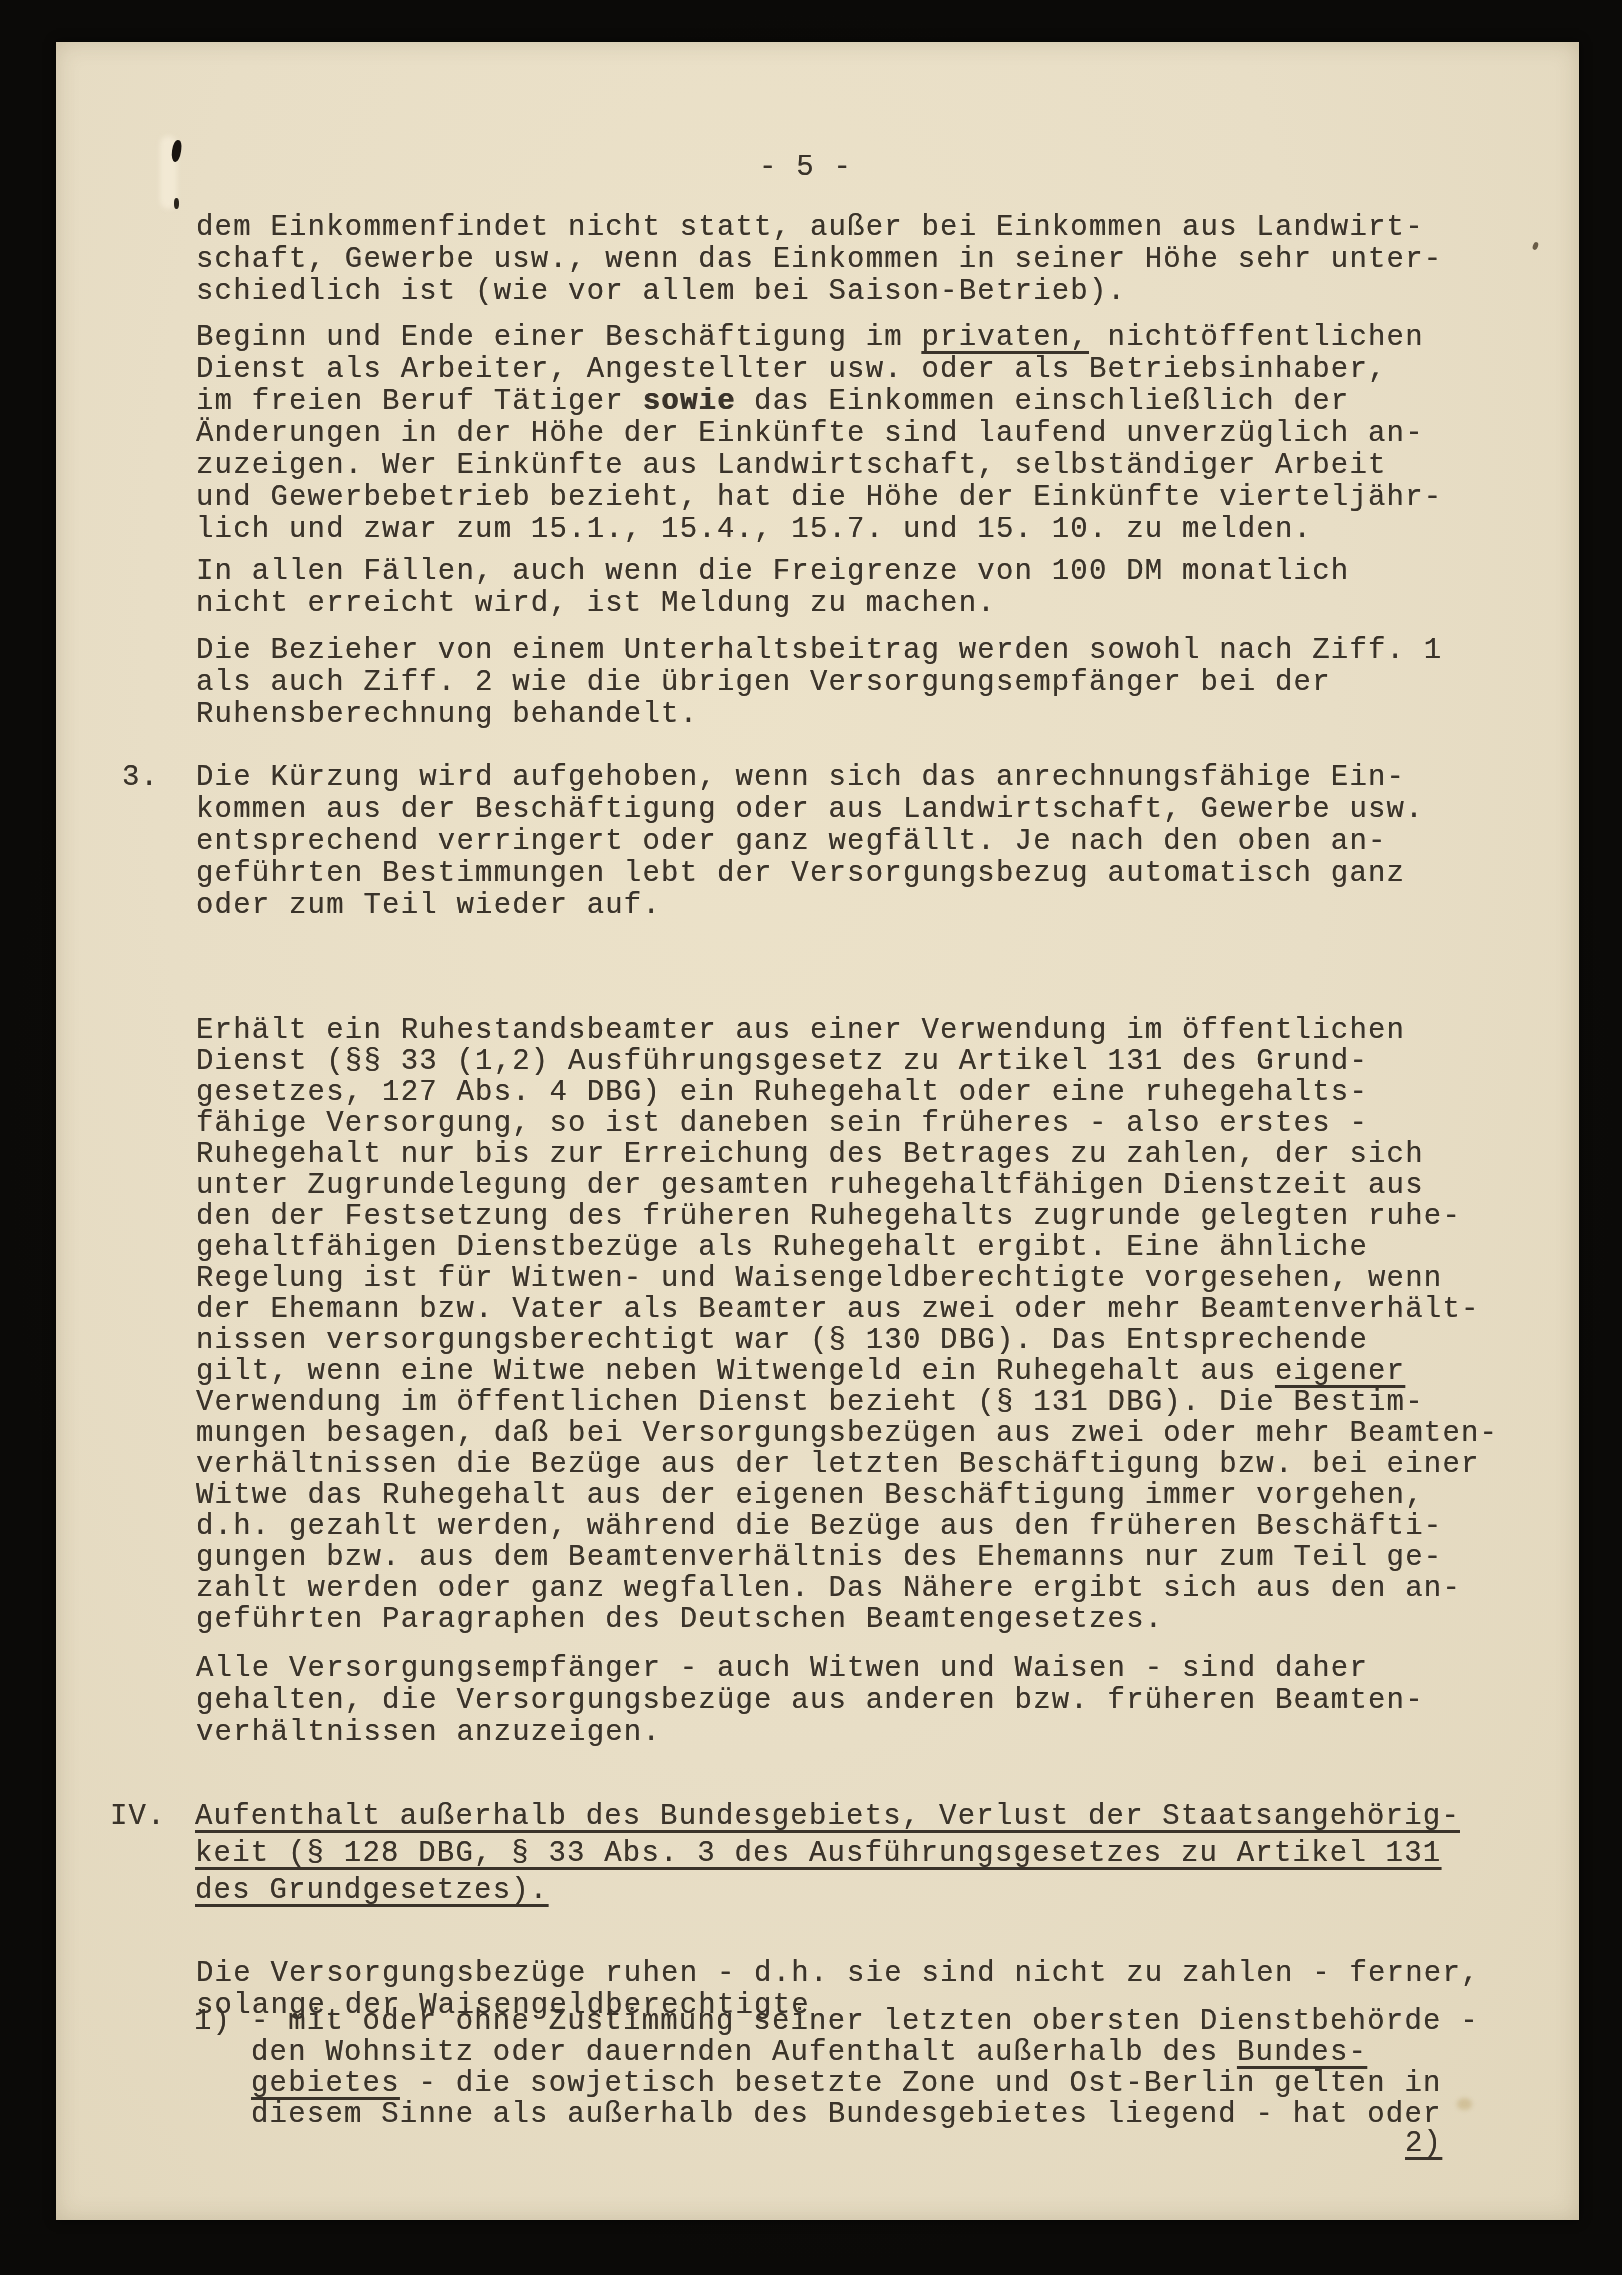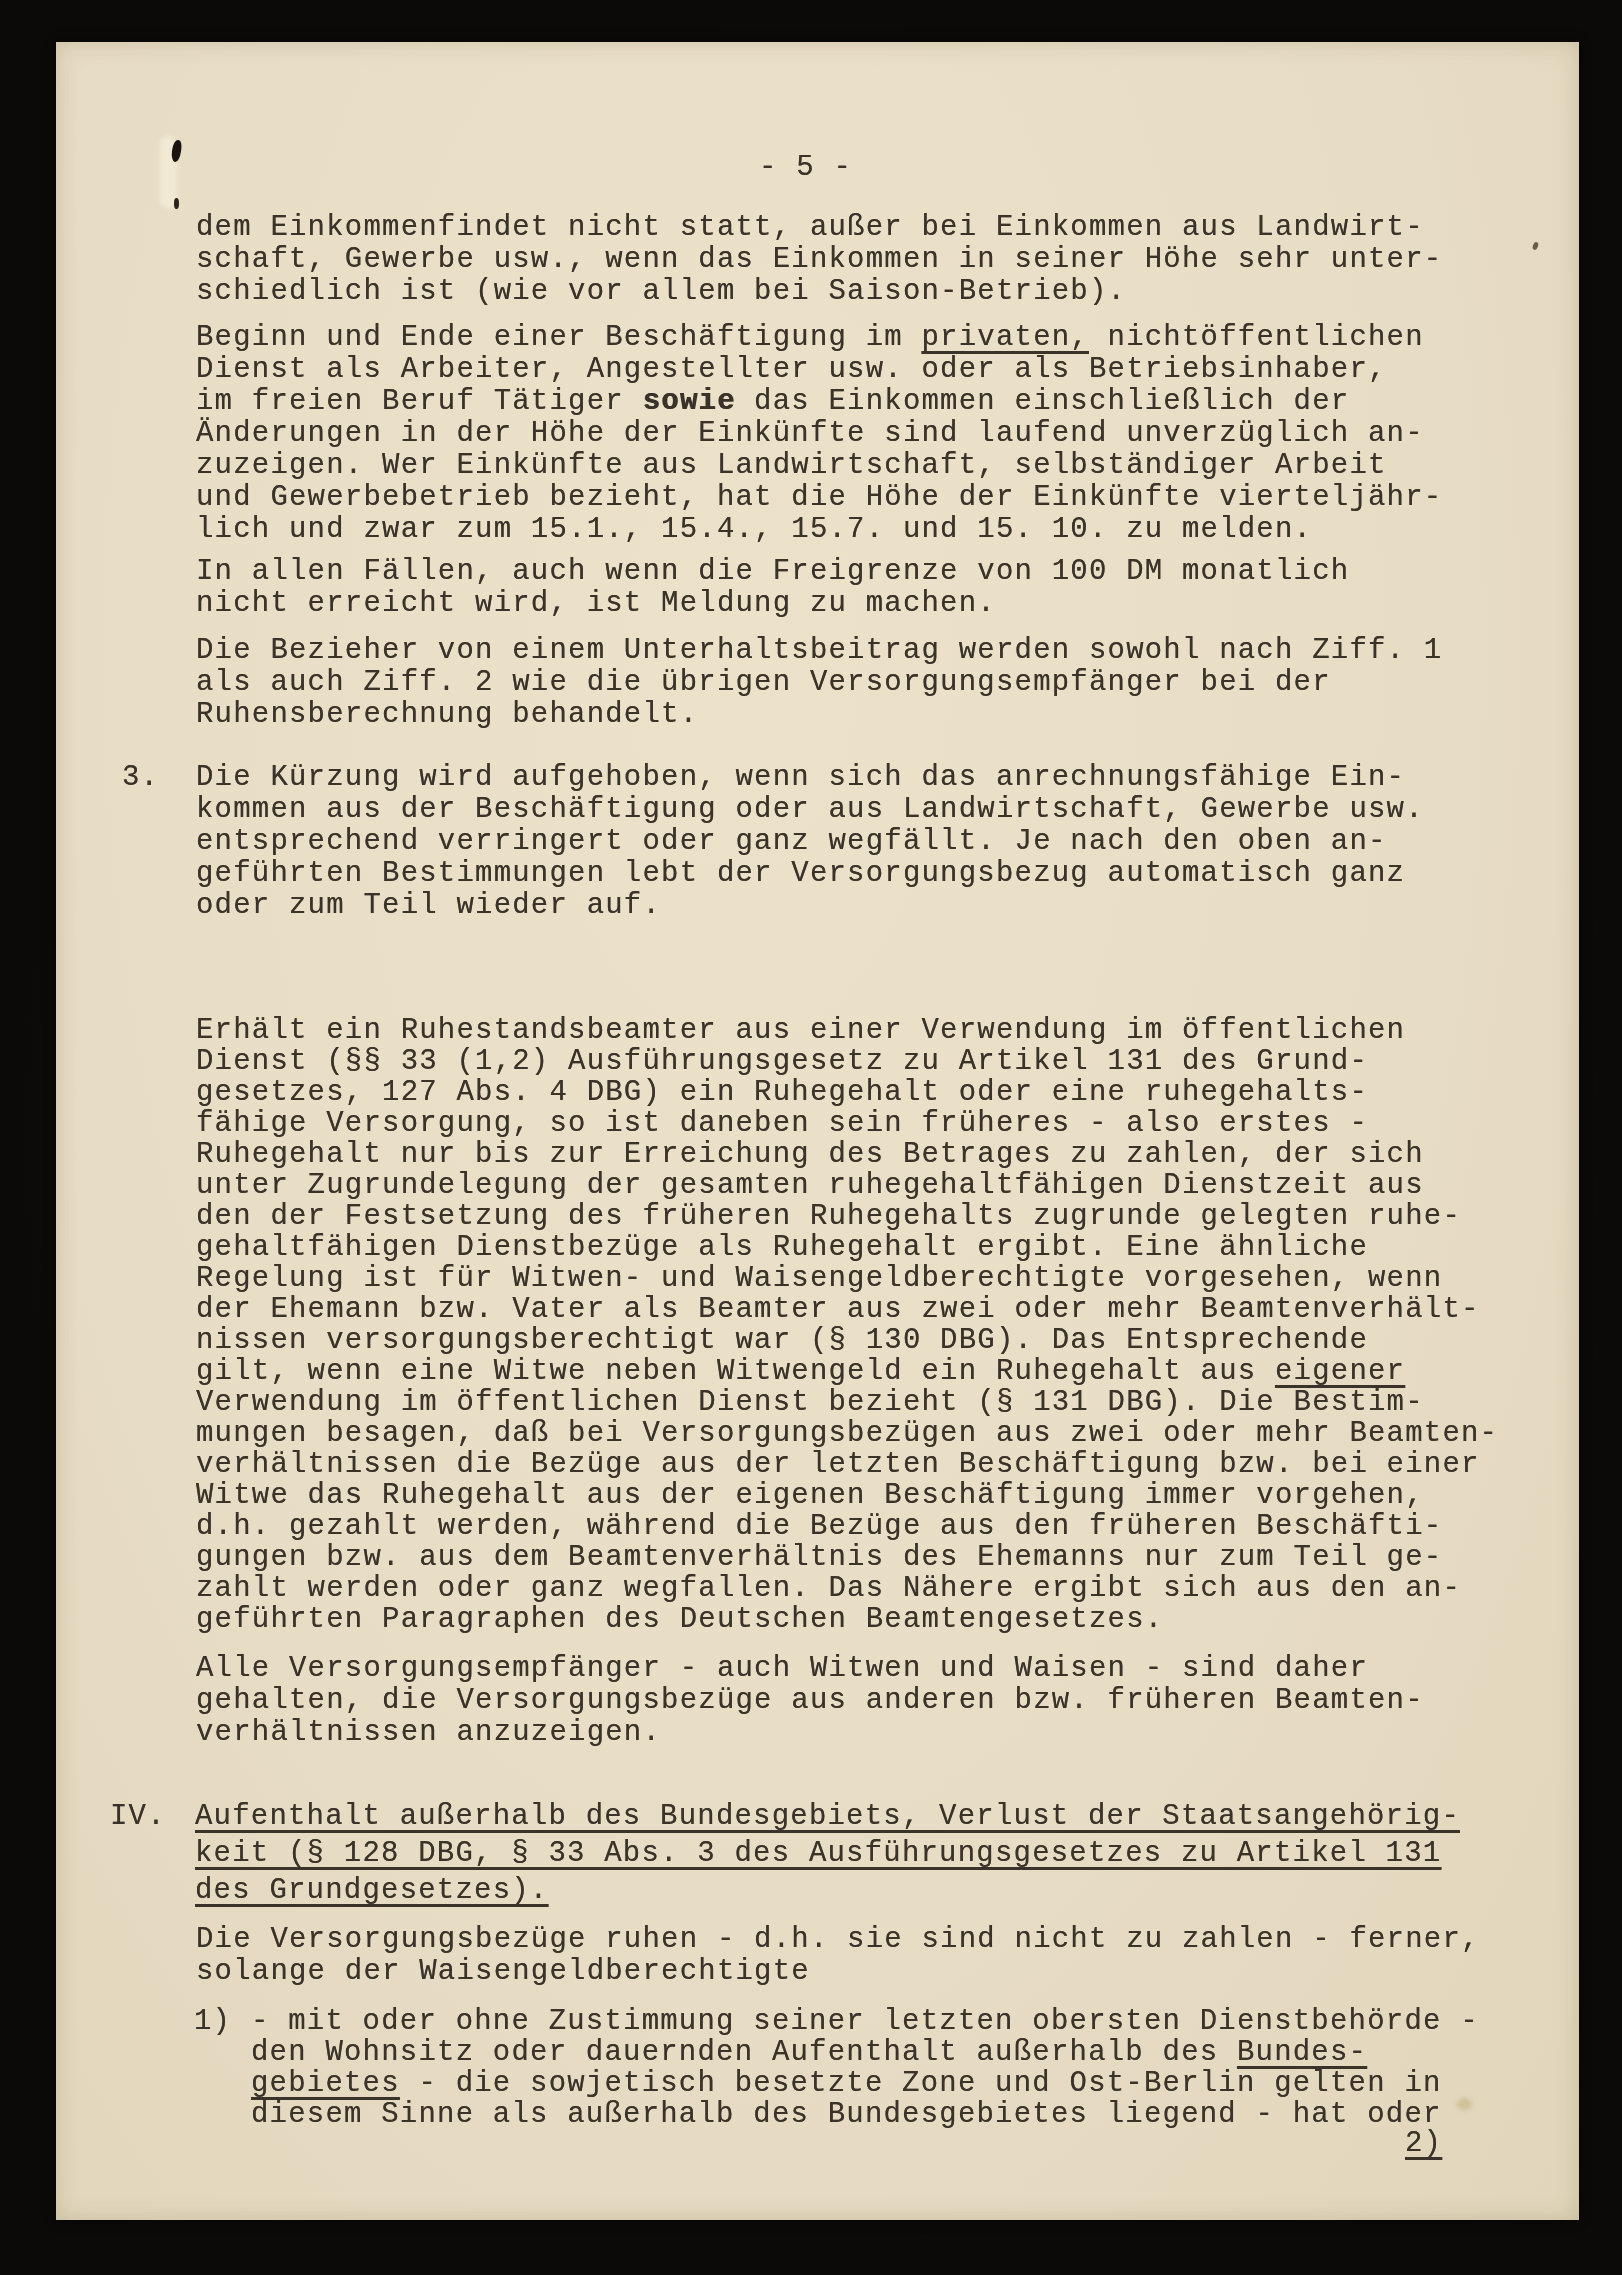--- a/index.html
+++ b/index.html
@@ -55,20 +55,20 @@
 
     <div class="doc-body">
         <div class="block" style="top: 170px;"><div class="line" style="margin-left: 140px;"><span>dem Einkommenfindet nicht statt, außer bei Einkommen aus Landwirt-</span></div><div class="line" style="margin-left: 140px;"><span>schaft, Gewerbe usw., wenn das Einkommen in seiner Höhe sehr unter-</span></div><div class="line" style="margin-left: 140px;"><span>schiedlich ist (wie vor allem bei Saison-Betrieb).</span></div></div>
         <div class="block" style="top: 280px;"><div class="line" style="margin-left: 140px;"><span>Beginn und Ende einer Beschäftigung im </span><span class="u">privaten,</span><span> nichtöffentlichen</span></div><div class="line" style="margin-left: 140px;"><span>Dienst als Arbeiter, Angestellter usw. oder als Betriebsinhaber,</span></div><div class="line" style="margin-left: 140px;"><span>im freien Beruf Tätiger </span><span class="b">sowie</span><span> das Einkommen einschließlich der</span></div><div class="line" style="margin-left: 140px;"><span>Änderungen in der Höhe der Einkünfte sind laufend unverzüglich an-</span></div><div class="line" style="margin-left: 140px;"><span>zuzeigen. Wer Einkünfte aus Landwirtschaft, selbständiger Arbeit</span></div><div class="line" style="margin-left: 140px;"><span>und Gewerbebetrieb bezieht, hat die Höhe der Einkünfte vierteljähr-</span></div><div class="line" style="margin-left: 140px;"><span>lich und zwar zum 15.1., 15.4., 15.7. und 15. 10. zu melden.</span></div></div>
         <div class="block" style="top: 514px;"><div class="line" style="margin-left: 140px;"><span>In allen Fällen, auch wenn die Freigrenze von 100 DM monatlich</span></div><div class="line" style="margin-left: 140px;"><span>nicht erreicht wird, ist Meldung zu machen.</span></div></div>
         <div class="block" style="top: 593px;"><div class="line" style="margin-left: 140px;"><span>Die Bezieher von einem Unterhaltsbeitrag werden sowohl nach Ziff. 1</span></div><div class="line" style="margin-left: 140px;"><span>als auch Ziff. 2 wie die übrigen Versorgungsempfänger bei der</span></div><div class="line" style="margin-left: 140px;"><span>Ruhensberechnung behandelt.</span></div></div>
         <div class="block" style="top: 720px;"><span class="marker" style="left: 66px;">3.</span><div class="line" style="margin-left: 140px;"><span>Die Kürzung wird aufgehoben, wenn sich das anrechnungsfähige Ein-</span></div><div class="line" style="margin-left: 140px;"><span>kommen aus der Beschäftigung oder aus Landwirtschaft, Gewerbe usw.</span></div><div class="line" style="margin-left: 140px;"><span>entsprechend verringert oder ganz wegfällt. Je nach den oben an-</span></div><div class="line" style="margin-left: 140px;"><span>geführten Bestimmungen lebt der Versorgungsbezug automatisch ganz</span></div><div class="line" style="margin-left: 140px;"><span>oder zum Teil wieder auf.</span></div></div>
         <div class="block" style="top: 973px; line-height: 31px;"><div class="line" style="margin-left: 140px;"><span>Erhält ein Ruhestandsbeamter aus einer Verwendung im öffentlichen</span></div><div class="line" style="margin-left: 140px;"><span>Dienst (§§ 33 (1,2) Ausführungsgesetz zu Artikel 131 des Grund-</span></div><div class="line" style="margin-left: 140px;"><span>gesetzes, 127 Abs. 4 DBG) ein Ruhegehalt oder eine ruhegehalts-</span></div><div class="line" style="margin-left: 140px;"><span>fähige Versorgung, so ist daneben sein früheres - also erstes -</span></div><div class="line" style="margin-left: 140px;"><span>Ruhegehalt nur bis zur Erreichung des Betrages zu zahlen, der sich</span></div><div class="line" style="margin-left: 140px;"><span>unter Zugrundelegung der gesamten ruhegehaltfähigen Dienstzeit aus</span></div><div class="line" style="margin-left: 140px;"><span>den der Festsetzung des früheren Ruhegehalts zugrunde gelegten ruhe-</span></div><div class="line" style="margin-left: 140px;"><span>gehaltfähigen Dienstbezüge als Ruhegehalt ergibt. Eine ähnliche</span></div><div class="line" style="margin-left: 140px;"><span>Regelung ist für Witwen- und Waisengeldberechtigte vorgesehen, wenn</span></div><div class="line" style="margin-left: 140px;"><span>der Ehemann bzw. Vater als Beamter aus zwei oder mehr Beamtenverhält-</span></div><div class="line" style="margin-left: 140px;"><span>nissen versorgungsberechtigt war (§ 130 DBG). Das Entsprechende</span></div><div class="line" style="margin-left: 140px;"><span>gilt, wenn eine Witwe neben Witwengeld ein Ruhegehalt aus </span><span class="u">eigener</span></div><div class="line" style="margin-left: 140px;"><span>Verwendung im öffentlichen Dienst bezieht (§ 131 DBG). Die Bestim-</span></div><div class="line" style="margin-left: 140px;"><span>mungen besagen, daß bei Versorgungsbezügen aus zwei oder mehr Beamten-</span></div><div class="line" style="margin-left: 140px;"><span>verhältnissen die Bezüge aus der letzten Beschäftigung bzw. bei einer</span></div><div class="line" style="margin-left: 140px;"><span>Witwe das Ruhegehalt aus der eigenen Beschäftigung immer vorgehen,</span></div><div class="line" style="margin-left: 140px;"><span>d.h. gezahlt werden, während die Bezüge aus den früheren Beschäfti-</span></div><div class="line" style="margin-left: 140px;"><span>gungen bzw. aus dem Beamtenverhältnis des Ehemanns nur zum Teil ge-</span></div><div class="line" style="margin-left: 140px;"><span>zahlt werden oder ganz wegfallen. Das Nähere ergibt sich aus den an-</span></div><div class="line" style="margin-left: 140px;"><span>geführten Paragraphen des Deutschen Beamtengesetzes.</span></div></div>
         <div class="block" style="top: 1611px;"><div class="line" style="margin-left: 140px;"><span>Alle Versorgungsempfänger - auch Witwen und Waisen - sind daher</span></div><div class="line" style="margin-left: 140px;"><span>gehalten, die Versorgungsbezüge aus anderen bzw. früheren Beamten-</span></div><div class="line" style="margin-left: 140px;"><span>verhältnissen anzuzeigen.</span></div></div>
         <div class="block" style="top: 1756px; line-height: 37px;"><span class="marker" style="left: 54px;">IV.</span><div class="line u" style="margin-left: 139px;"><span>Aufenthalt außerhalb des Bundesgebiets, Verlust der Staatsangehörig-</span></div><div class="line u" style="margin-left: 139px;"><span>keit (§ 128 DBG, § 33 Abs. 3 des Ausführungsgesetzes zu Artikel 131</span></div><div class="line u" style="margin-left: 139px;"><span>des Grundgesetzes).</span></div></div>
-        <div class="block" style="top: 1882px;"><div class="line" style="margin-left: 140px;"><span>Die Versorgungsbezüge ruhen - d.h. sie sind nicht zu zahlen - ferner,</span></div><div class="line" style="margin-left: 140px;"><span>solange der Waisengeldberechtigte</span></div></div>
+        <div class="block" style="top: 1882px;"><div class="line" style="margin-left: 140px; margin-top: 34px;"><span>Die Versorgungsbezüge ruhen - d.h. sie sind nicht zu zahlen - ferner,</span></div><div class="line" style="margin-left: 140px;"><span>solange der Waisengeldberechtigte</span></div></div>
         <div class="block" style="top: 1964px; line-height: 31px;"><span class="marker" style="left: 138px;">1)</span><div class="line" style="margin-left: 195px;"><span>- mit oder ohne Zustimmung seiner letzten obersten Dienstbehörde -</span></div><div class="line" style="margin-left: 195px;"><span>den Wohnsitz oder dauernden Aufenthalt außerhalb des </span><span class="u">Bundes-</span></div><div class="line" style="margin-left: 195px;"><span class="u">gebietes</span><span> - die sowjetisch besetzte Zone und Ost-Berlin gelten in</span></div><div class="line" style="margin-left: 195px;"><span>diesem Sinne als außerhalb des Bundesgebietes liegend - hat oder</span></div></div>
       </div>
 
     <div class="footnote u">2)</div>
   </div>
 </div>
 
 
 </body></html>

